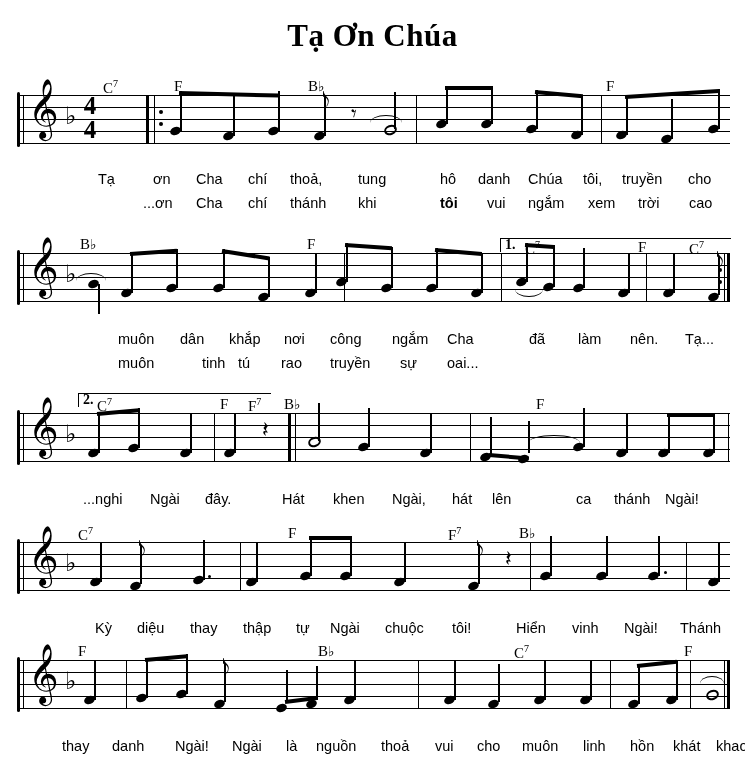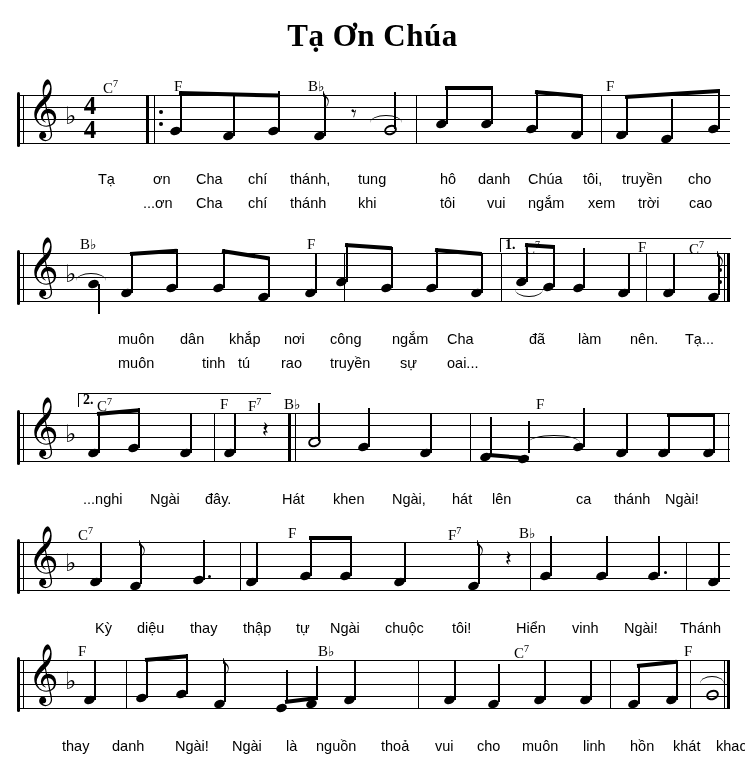--- a/index.html
+++ b/index.html
@@ -267,36 +267,36 @@
     <div class="chord" style="left:103px; top:-17px;">C<sup>7</sup></div>
     <div class="chord" style="left:174px; top:-17px;">F</div>
     <div class="chord" style="left:308px; top:-17px;">B<span class="fl">♭</span></div>
     <div class="chord" style="left:606px; top:-17px;">F</div>
 
     <div class="lyricline" style="top:76px;">
       <span style="left:98px;">Tạ</span>
         <span style="left:153px;">ơn</span>
         <span style="left:196px;">Cha</span>
         <span style="left:248px;">chí</span>
-        <span style="left:290px;">thánh,</span>
+        <span style="left:290px;">thoả,</span>
         <span style="left:358px;">tung</span>
         <span style="left:440px;">hô</span>
         <span style="left:478px;">danh</span>
         <span style="left:528px;">Chúa</span>
         <span style="left:583px;">tôi,</span>
         <span style="left:622px;">truyền</span>
         <span style="left:688px;">cho</span>
     </div>
     <div class="lyricline" style="top:100px;">
       <span style="left:143px;">...ơn</span>
         <span style="left:196px;">Cha</span>
         <span style="left:248px;">chí</span>
         <span style="left:290px;">thánh</span>
         <span style="left:358px;text-align:right;">khi</span>
-        <span style="left:440px;">tôi</span>
+        <span style="left:440px;font-weight:bold;">tôi</span>
         <span style="left:487px;">vui</span>
         <span style="left:528px;">ngắm</span>
         <span style="left:588px;">xem</span>
         <span style="left:638px;">trời</span>
         <span style="left:689px;">cao</span>
     </div>
   </div>
 
   <div class="system" style="top:253px;">
     <div class="staff">

